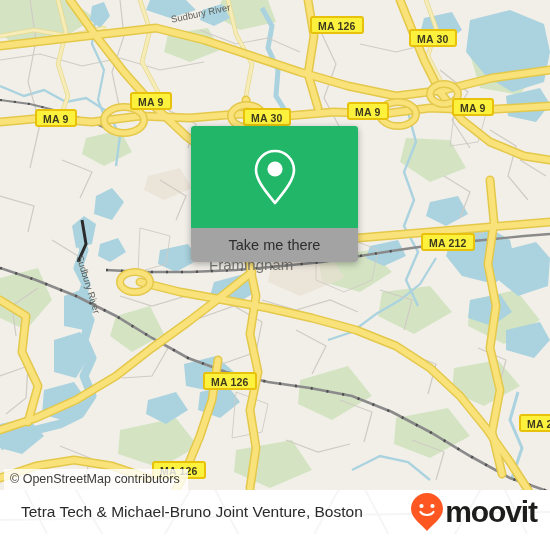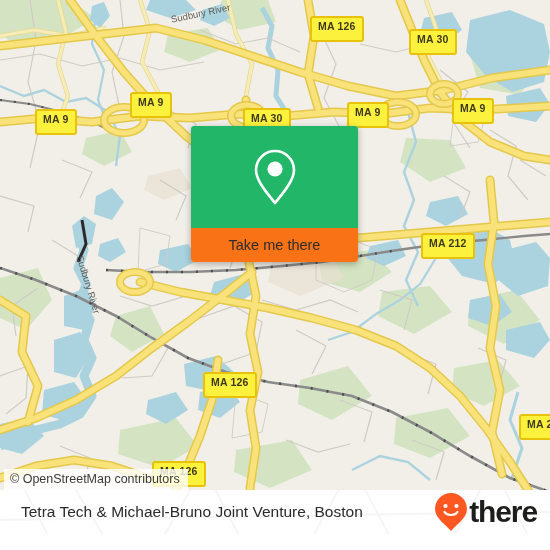--- a/index.html
+++ b/index.html
@@ -18,21 +18,21 @@
   .shield{
     position:absolute;
     background:#fcf23d;
     border:2px solid #e8c20a;
     border-radius:3px;
     color:#3d3a1f;
     font-size:10.5px;
     font-weight:bold;
     letter-spacing:.2px;
     line-height:1;
-    padding:3px 6px 8px 6px;
+    padding:3px 6px 0 6px;
     white-space:nowrap;
     box-sizing:border-box;
     font-family:"Liberation Sans","DejaVu Sans",sans-serif;
   }
 
   
   .place-label{
     position:absolute;
     color:#7b7b74;
     font-size:15px;
@@ -67,21 +67,21 @@
     box-shadow:0 2px 7px rgba(0,0,0,.30);
     background:#ffffff;
   }
   .popup-head{
     height:102px;width:100%;
     background:#22b768;
     display:flex;align-items:center;justify-content:center;
   }
   .popup-btn{
     height:34px;width:100%;
-    background:#f97316;
+    background:#a3a3a3;
     display:flex;align-items:center;justify-content:center;
     color:#2d2d2d;
     font-size:14.5px;
     cursor:pointer;
     font-family:"Liberation Sans","DejaVu Sans",sans-serif;
   }
   .pin-icon{display:block;}
 
   
   .footer{
@@ -322,20 +322,21 @@
           <ellipse cx="444" cy="94" rx="14" ry="10"></ellipse>
           <ellipse cx="135" cy="282" rx="15" ry="10"></ellipse>
         </g>
 
       </g>
     </svg>
 
     <div class="river-label river-top" style="left:170px;top:14px;">Sudbury River</div>
     <div class="river-label river-left" style="left:85px;top:254px;">Sudbury River</div>
 
+    <div class="place-label" style="left:209px;top:256px;">Framingham</div>
 
     <div class="shield" style="left:35px;top:109px;">MA 9</div>
     <div class="shield" style="left:130px;top:92px;">MA 9</div>
     <div class="shield" style="left:310px;top:16px;">MA 126</div>
     <div class="shield" style="left:409px;top:29px;">MA 30</div>
     <div class="shield" style="left:243px;top:108px;">MA 30</div>
     <div class="shield" style="left:347px;top:102px;">MA 9</div>
     <div class="shield" style="left:452px;top:98px;">MA 9</div>
     <div class="shield" style="left:421px;top:233px;">MA 212</div>
     <div class="shield" style="left:203px;top:372px;">MA 126</div>
@@ -371,17 +372,17 @@
       </g>
     </svg>
     <div class="footer-title">Tetra Tech &amp; Michael-Bruno Joint Venture, Boston</div>
     <div class="brand">
       <svg width="34" height="40" viewBox="0 0 34 40">
         <path d="M17 1 C8.2 1 1 8.2 1 17 C1 26 12 33 17 39 C22 33 33 26 33 17 C33 8.2 25.8 1 17 1 Z" fill="#ff5722"></path>
         <circle cx="11.5" cy="14" r="2.1" fill="#ffffff"></circle>
         <circle cx="22.5" cy="14" r="2.1" fill="#ffffff"></circle>
         <path d="M10.5 20 C13 24 21 24 23.5 20" stroke="#ffffff" stroke-width="2.2" fill="none" stroke-linecap="round"></path>
       </svg>
-      <span class="brand-word">there</span>
+      <span class="brand-word">moovit</span>
     </div>
   </div>
 
 </div>
 
 </body></html>

